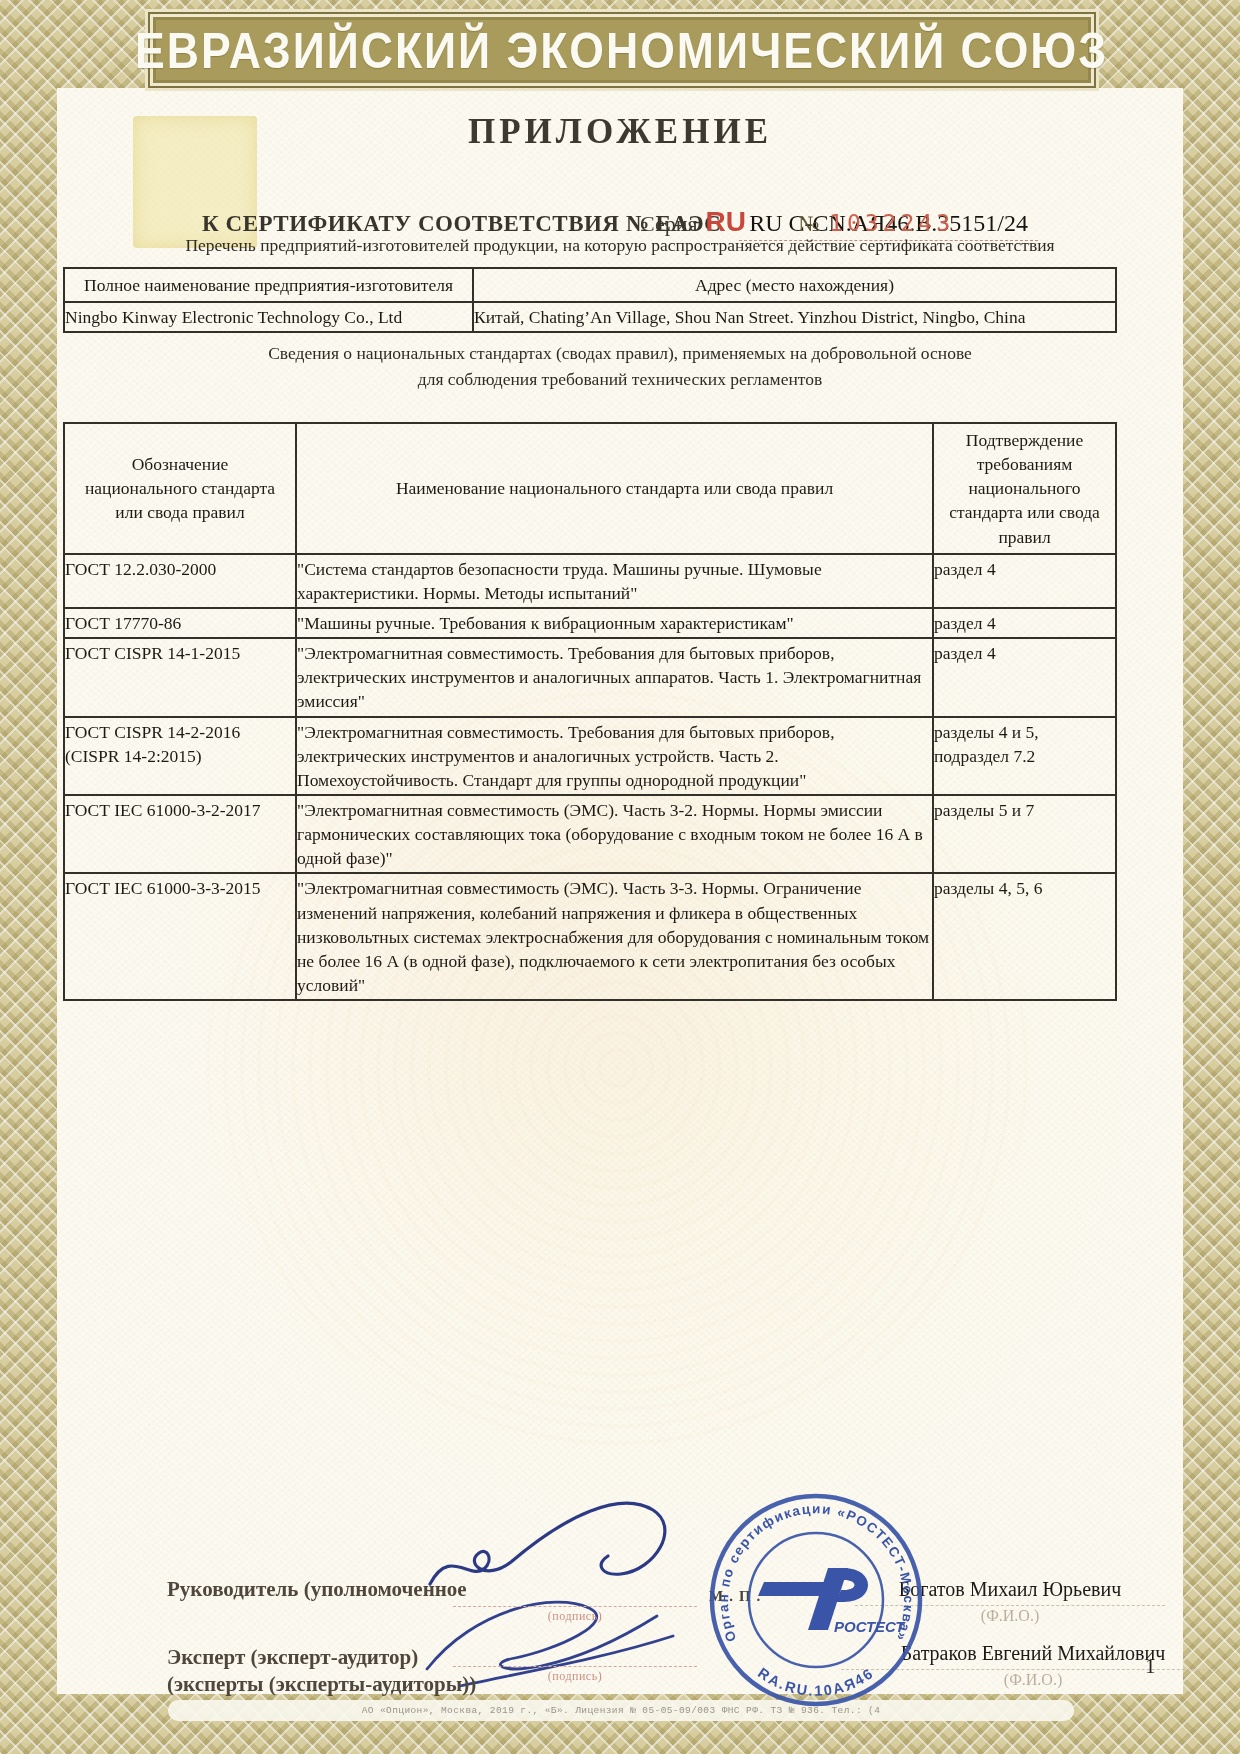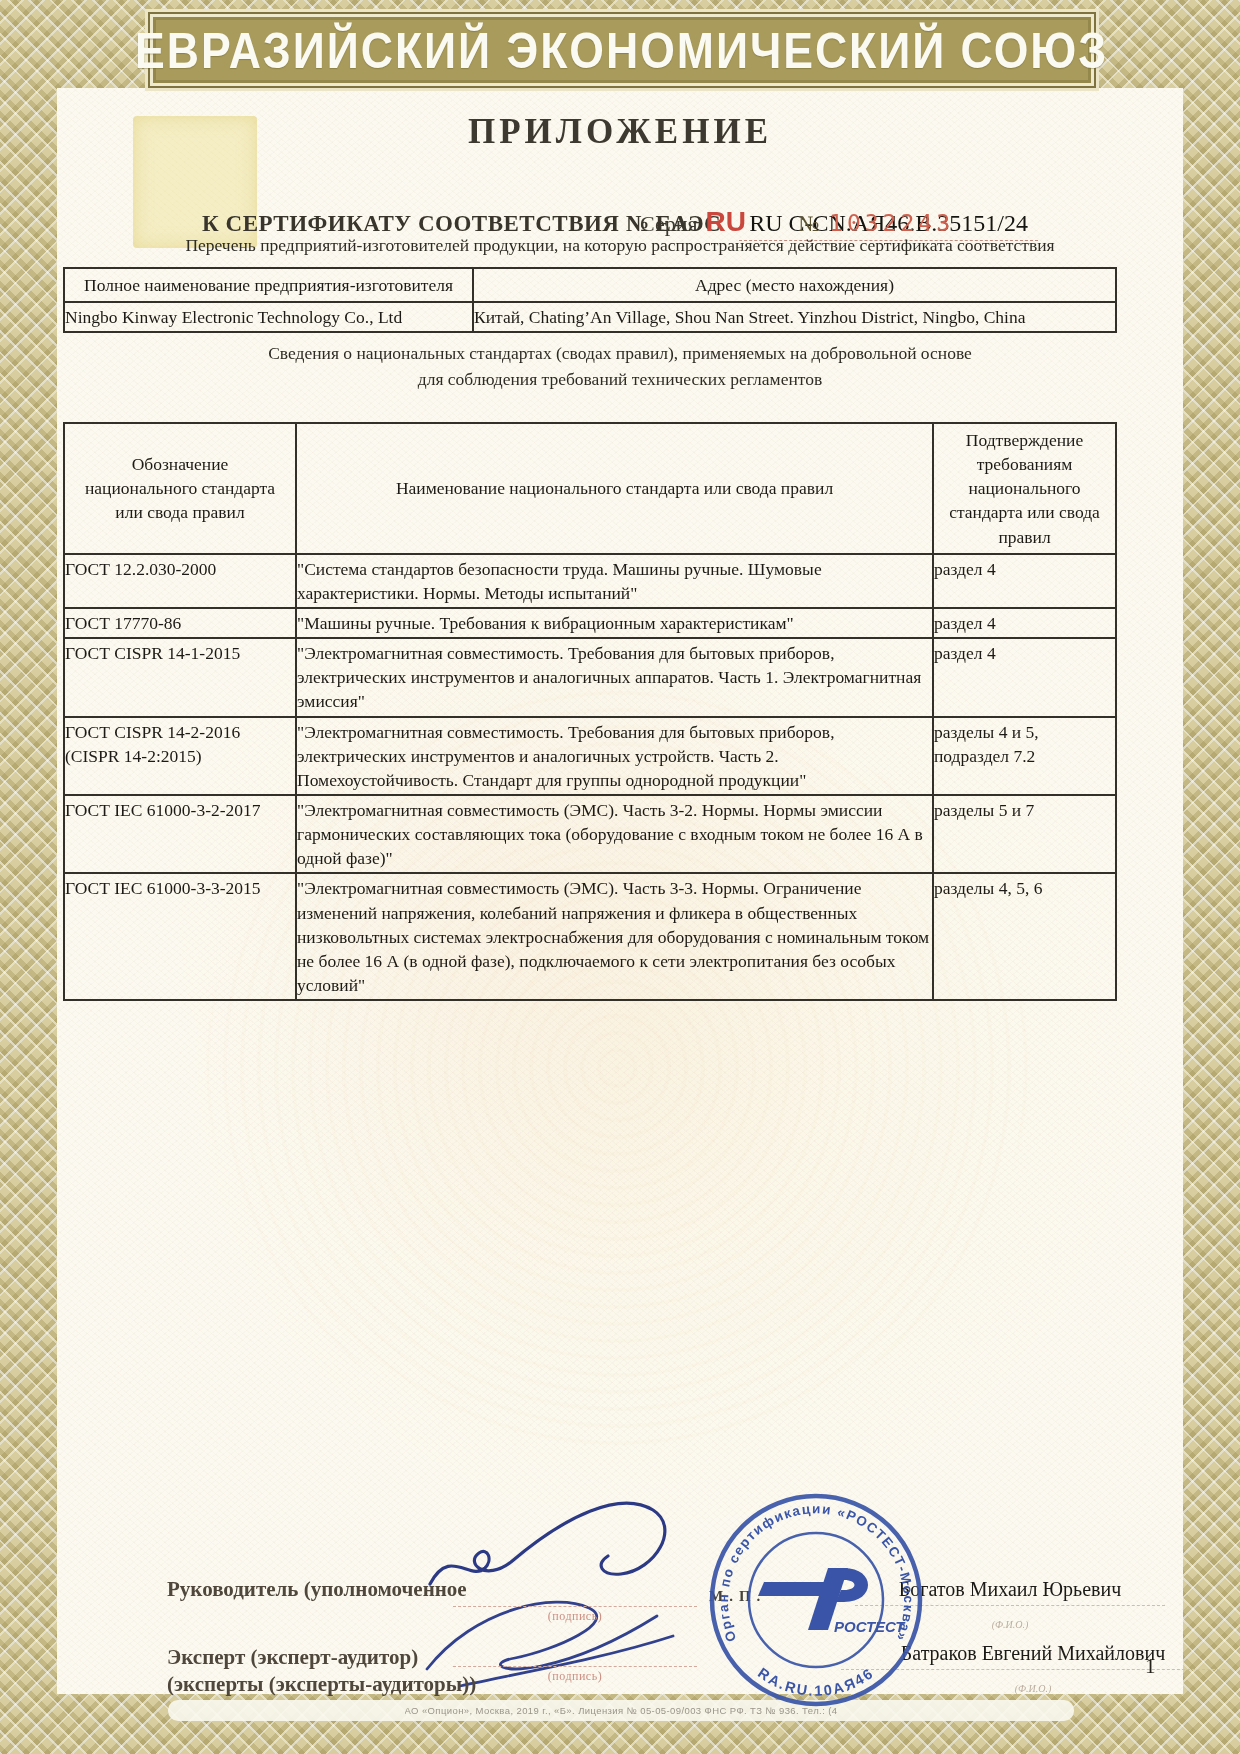--- a/index.html
+++ b/index.html
@@ -59,25 +59,25 @@
   .sigcap2{left:396px;top:1581px;}
   .sig-svg{position:absolute;pointer-events:none;}
   .sig1{left:358px;top:1396px;}
   .sig2{left:348px;top:1486px;}
   .mp{position:absolute;left:652px;top:1500px;font-weight:700;font-size:15px;letter-spacing:6px;color:#46423b;}
   .nameblock{position:absolute;text-align:center;}
   .name1{left:798px;top:1490px;width:310px;}
   .name2{left:784px;top:1554px;width:384px;}
   .name{font-size:20px;color:#1c1a16;white-space:nowrap;}
   .dotline{height:0;border-top:1px dashed #c9c0ae;margin-top:4px;}
-  .fio{font-size:10px;color:#bcae9f;margin-top:13px;font-style:italic;}
+  .fio{font-size:16px;color:#bcae9f;margin-top:1px;}
   .pagenum{position:absolute;left:1088px;top:1566px;font-size:21px;color:#25221c;}
   .footer-strip{position:absolute;left:168px;top:1700px;width:906px;height:21px;border-radius:10px;
     background:rgba(250,248,238,0.9);display:flex;align-items:center;justify-content:center;}
-  .footer-strip span{font-family:Liberation Sans, sans-serif;font-size:9.5px;color:#9a958a;
+  .footer-strip span{font-family:Liberation Mono, monospace;font-size:9.5px;color:#9a958a;
     letter-spacing:0.4px;white-space:nowrap;overflow:hidden;}
   .stamp{position:absolute;left:702px;top:1486px;width:228px;height:228px;}
 </style>
 </head>
 <body>
 
 <div class="page">
 
   <div class="paper">
     <div class="watermark"></div>

